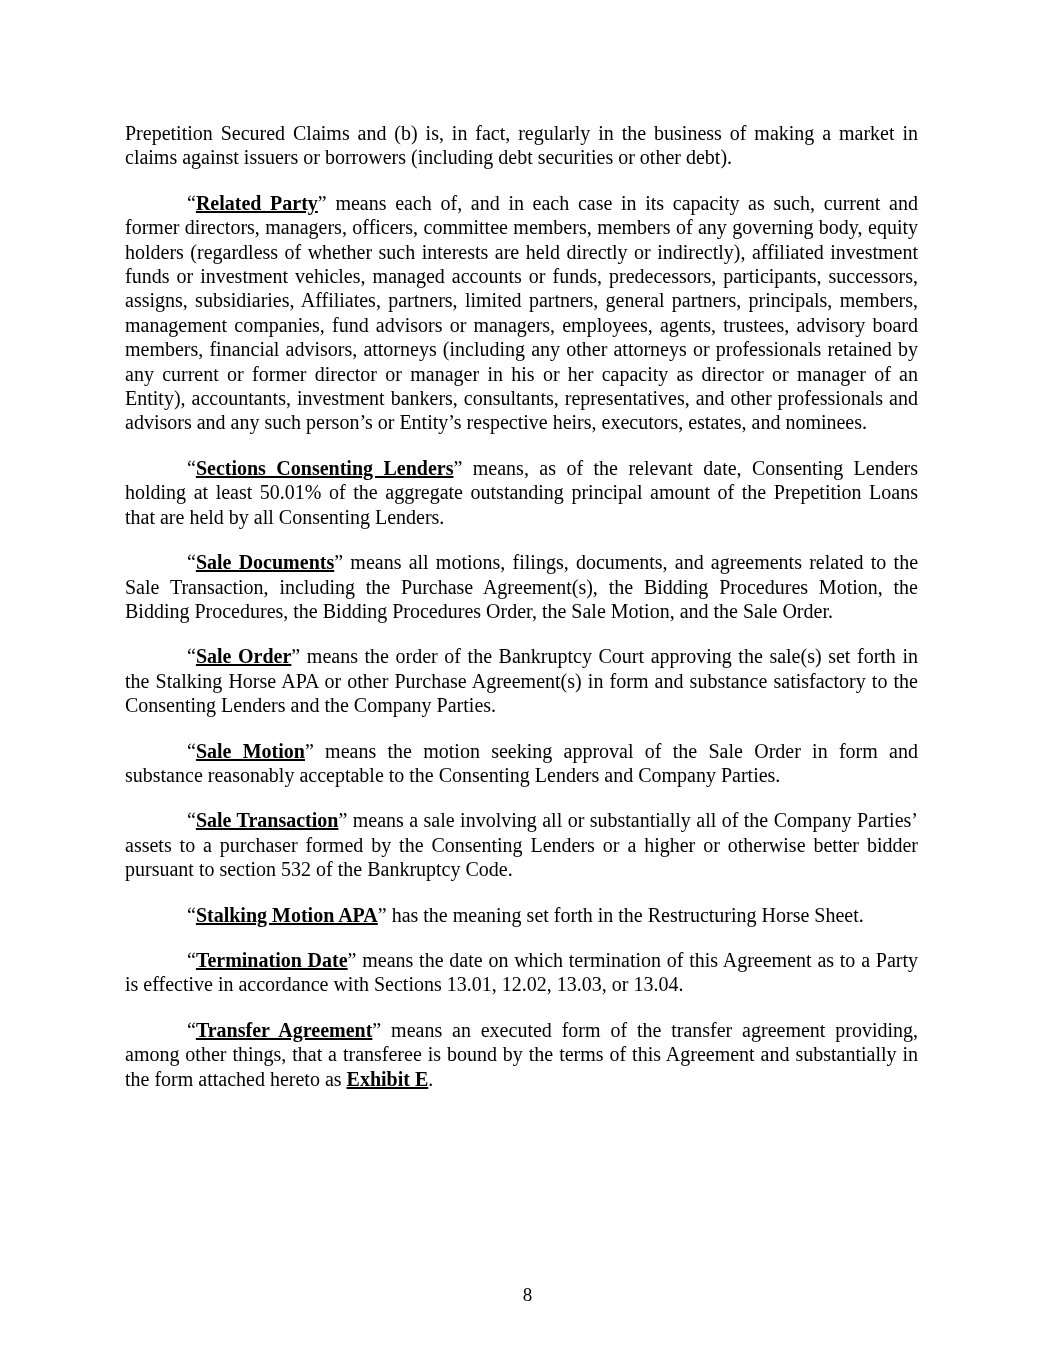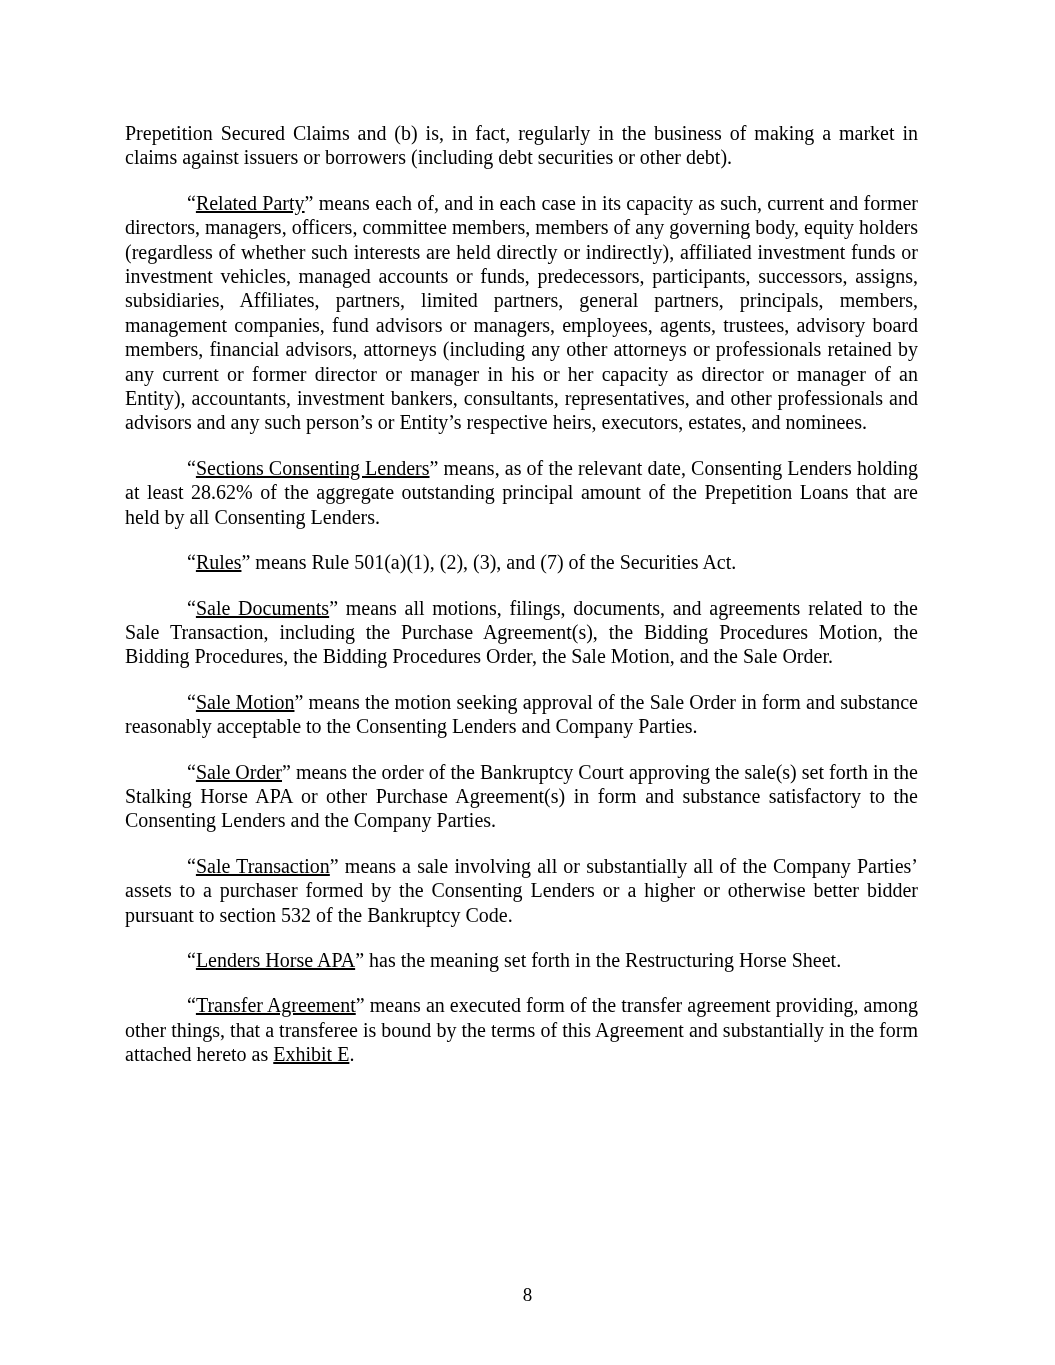--- a/index.html
+++ b/index.html
@@ -21,55 +21,55 @@
     color: #000000;
   }
   .para {
     margin: 0 12px 21px 0;
     text-align: justify;
   }
   .def {
     text-indent: 62px;
   }
   .term {
-    font-weight: 400;
+    font-weight: 700;
     text-decoration: underline;
   }
   .page-number {
     position: absolute;
     left: 0;
     bottom: 58px;
     width: 100%;
     text-align: center;
     font-size: 19px;
   }
 </style>
 </head>
 <body>
 
 <div class="page">
 
   <p class="para">Prepetition Secured Claims and (b) is, in fact, regularly in the business of making a market in claims against issuers or borrowers (including debt securities or other debt).</p>
 
   <p class="para def"><span>“</span><span class="term">Related Party</span><span>” means each of, and in each case in its capacity as such, current and former directors, managers, officers, committee members, members of any governing body, equity holders (regardless of whether such interests are held directly or indirectly), affiliated investment funds or investment vehicles, managed accounts or funds, predecessors, participants, successors, assigns, subsidiaries, Affiliates, partners, limited partners, general partners, principals, members, management companies, fund advisors or managers, employees, agents, trustees, advisory board members, financial advisors, attorneys (including any other attorneys or professionals retained by any current or former director or manager in his or her capacity as director or manager of an Entity), accountants, investment bankers, consultants, representatives, and other professionals and advisors and any such person’s or Entity’s respective heirs, executors, estates, and nominees.</span></p>
 
-  <p class="para def"><span>“</span><span class="term">Sections Consenting Lenders</span><span>” means, as of the relevant date, Consenting Lenders holding at least 28.62% of the aggregate outstanding principal amount of the Prepetition Loans that are held by all Consenting Lenders.</span></p>
+  <p class="para def"><span>“</span><span class="term">Sections Consenting Lenders</span><span>” means, as of the relevant date, Consenting Lenders holding at least 50.01% of the aggregate outstanding principal amount of the Prepetition Loans that are held by all Consenting Lenders.</span></p>
 
-  <p class="para def"><span>“</span><span class="term">Rules</span><span>” means Rule 501(a)(1), (2), (3), and (7) of the Securities Act.</span></p>
 
   <p class="para def"><span>“</span><span class="term">Sale Documents</span><span>” means all motions, filings, documents, and agreements related to the Sale Transaction, including the Purchase Agreement(s), the Bidding Procedures Motion, the Bidding Procedures, the Bidding Procedures Order, the Sale Motion, and the Sale Order.</span></p>
 
+  <p class="para def"><span>“</span><span class="term">Sale Order</span><span>” means the order of the Bankruptcy Court approving the sale(s) set forth in the Stalking Horse APA or other Purchase Agreement(s) in form and substance satisfactory to the Consenting Lenders and the Company Parties.</span></p>
+
   <p class="para def"><span>“</span><span class="term">Sale Motion</span><span>” means the motion seeking approval of the Sale Order in form and substance reasonably acceptable to the Consenting Lenders and Company Parties.</span></p>
-
-  <p class="para def"><span>“</span><span class="term">Sale Order</span><span>” means the order of the Bankruptcy Court approving the sale(s) set forth in the Stalking Horse APA or other Purchase Agreement(s) in form and substance satisfactory to the Consenting Lenders and the Company Parties.</span></p>
 
   <p class="para def"><span>“</span><span class="term">Sale Transaction</span><span>” means a sale involving all or substantially all of the Company Parties’ assets to a purchaser formed by the Consenting Lenders or a higher or otherwise better bidder pursuant to section 532 of the Bankruptcy Code.</span></p>
 
 
-  <p class="para def"><span>“</span><span class="term">Lenders Horse APA</span><span>” has the meaning set forth in the Restructuring Horse Sheet.</span></p>
+  <p class="para def"><span>“</span><span class="term">Stalking Motion APA</span><span>” has the meaning set forth in the Restructuring Horse Sheet.</span></p>
 
+  <p class="para def"><span>“</span><span class="term">Termination Date</span><span>” means the date on which termination of this Agreement as to a Party is effective in accordance with Sections 13.01, 12.02, 13.03, or 13.04.</span></p>
 
 
   <p class="para def"><span>“</span><span class="term">Transfer Agreement</span><span>” means an executed form of the transfer agreement providing, among other things, that a transferee is bound by the terms of this Agreement and substantially in the form attached hereto as </span><span class="term">Exhibit E</span><span>.</span></p>
 
   <div class="page-number">8</div>
 
 </div>
 
 </body></html>

